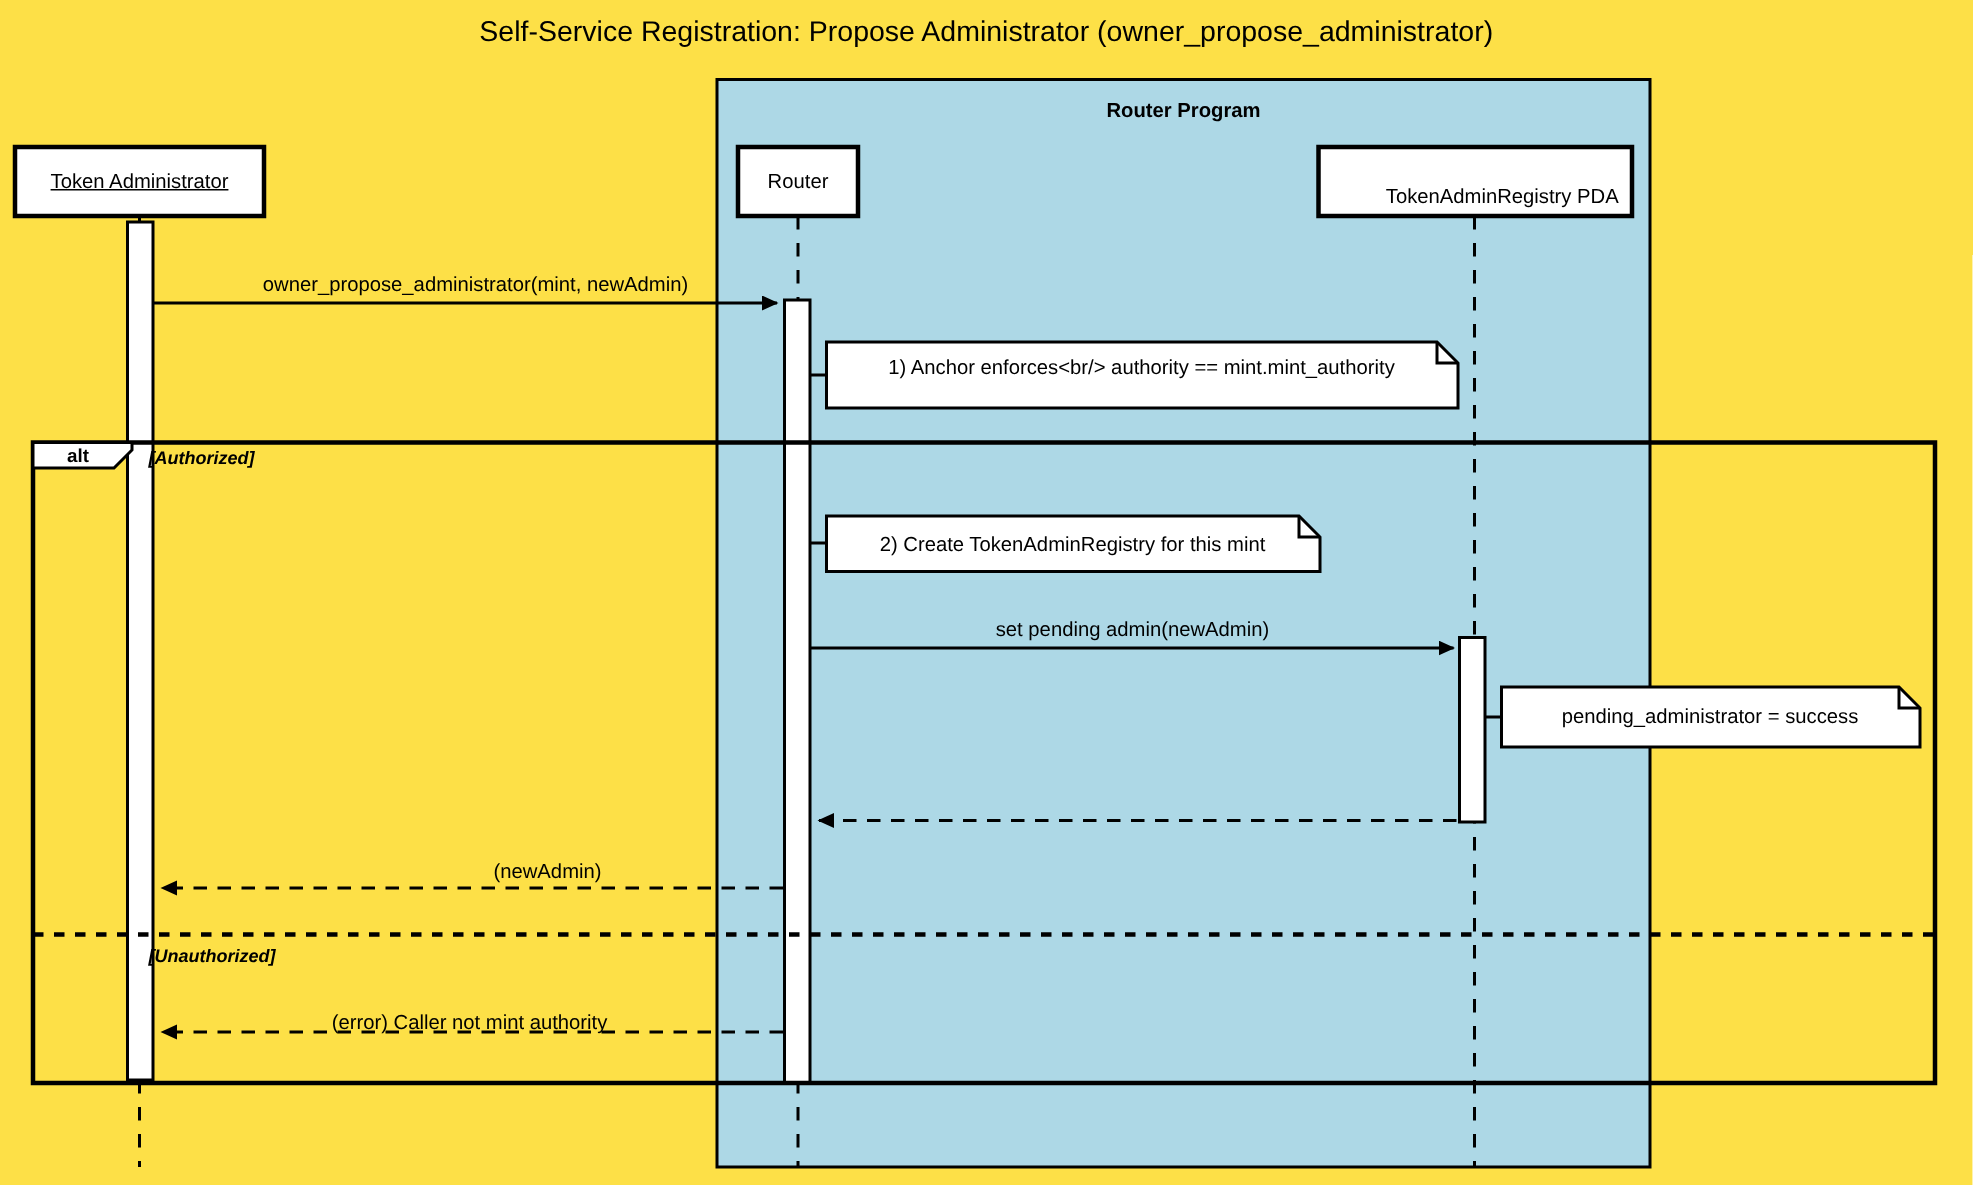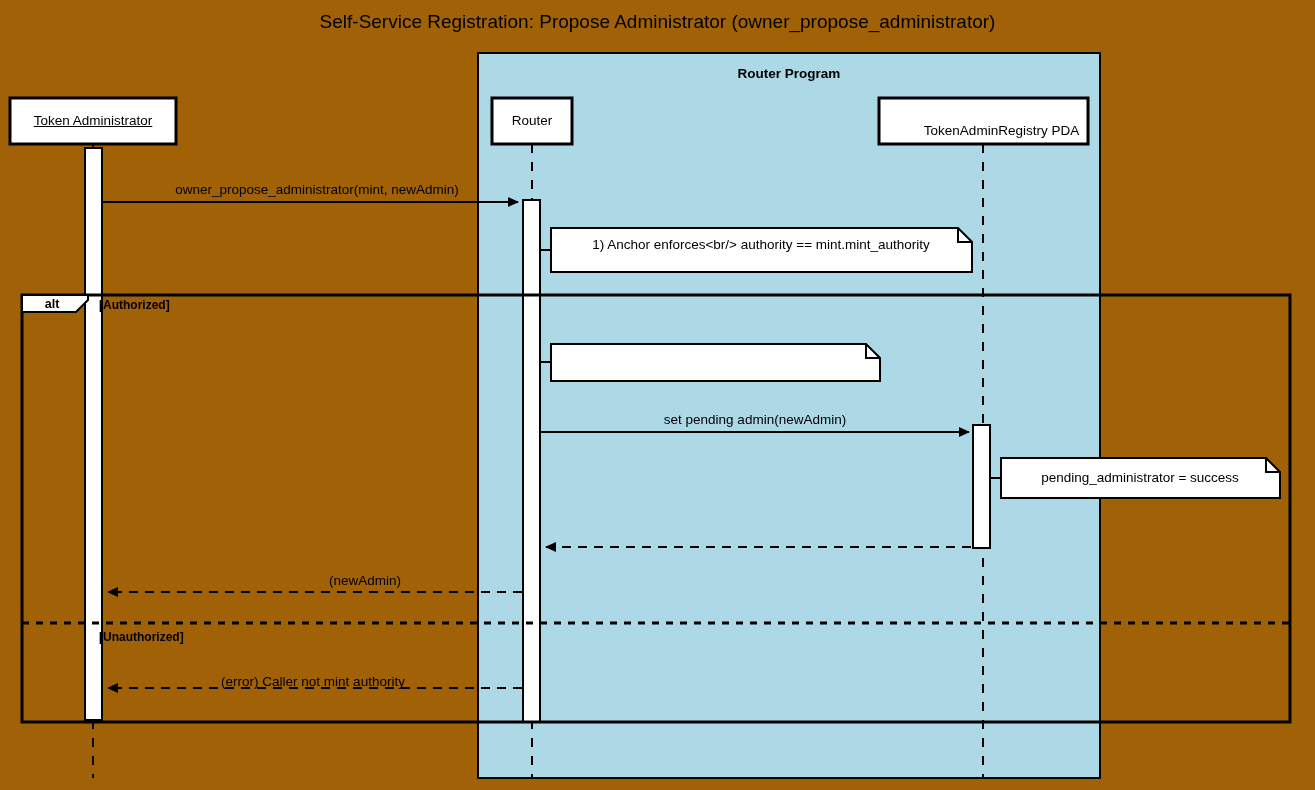--- a/index.html
+++ b/index.html
@@ -9,21 +9,21 @@
   }
   body {
     font-family: "Liberation Sans", sans-serif;
     color: #000000;
   }
   #canvas {
     position: relative;
     width: 1315px;
     height: 790px;
     overflow: hidden;
-    background: #a16207;
+    background: #fde047;
   }
   #svg-layer {
     position: absolute;
     left: 0;
     top: 0;
     width: 1315px;
     height: 790px;
   }
   .txt {
     position: absolute;
@@ -54,20 +54,21 @@
     text-align: center;
   }
   .frag-op {
     font-size: 12.5px;
     font-weight: bold;
     text-align: center;
   }
   .frag-guard {
     font-size: 12px;
     font-weight: bold;
+    font-style: italic;
   }
 </style>
 </head>
 <body>
 
 <div id="canvas">
 
   <svg id="svg-layer" viewBox="0 0 1315 790" xmlns="http://www.w3.org/2000/svg">
     <defs>
       <marker id="arrow-solid" markerWidth="12" markerHeight="12" refX="10" refY="5" orient="auto" markerUnits="userSpaceOnUse">
@@ -138,16 +139,17 @@
   <div class="txt msg-label" style="left:152px; top:183px; width:330px;">owner_propose_administrator(mint, newAdmin)</div>
 
   <div class="txt msg-label" style="left:590px; top:413px; width:330px;">set pending admin(newAdmin)</div>
 
   <div class="txt msg-label" style="left:215px; top:574px; width:300px;">(newAdmin)</div>
 
   <div class="txt msg-label" style="left:163px; top:675px; width:300px;">(error) Caller not mint authority</div>
 
   <div class="txt note-label" style="left:561px; top:238px; width:400px;">1) Anchor enforces&lt;br/&gt; authority == mint.mint_authority</div>
 
+  <div class="txt note-label" style="left:561px; top:356px; width:308px;">2) Create TokenAdminRegistry for this mint</div>
 
   <div class="txt note-label" style="left:1011px; top:471px; width:258px;">pending_administrator = success</div>
 
 </div>
 
 </body></html>

